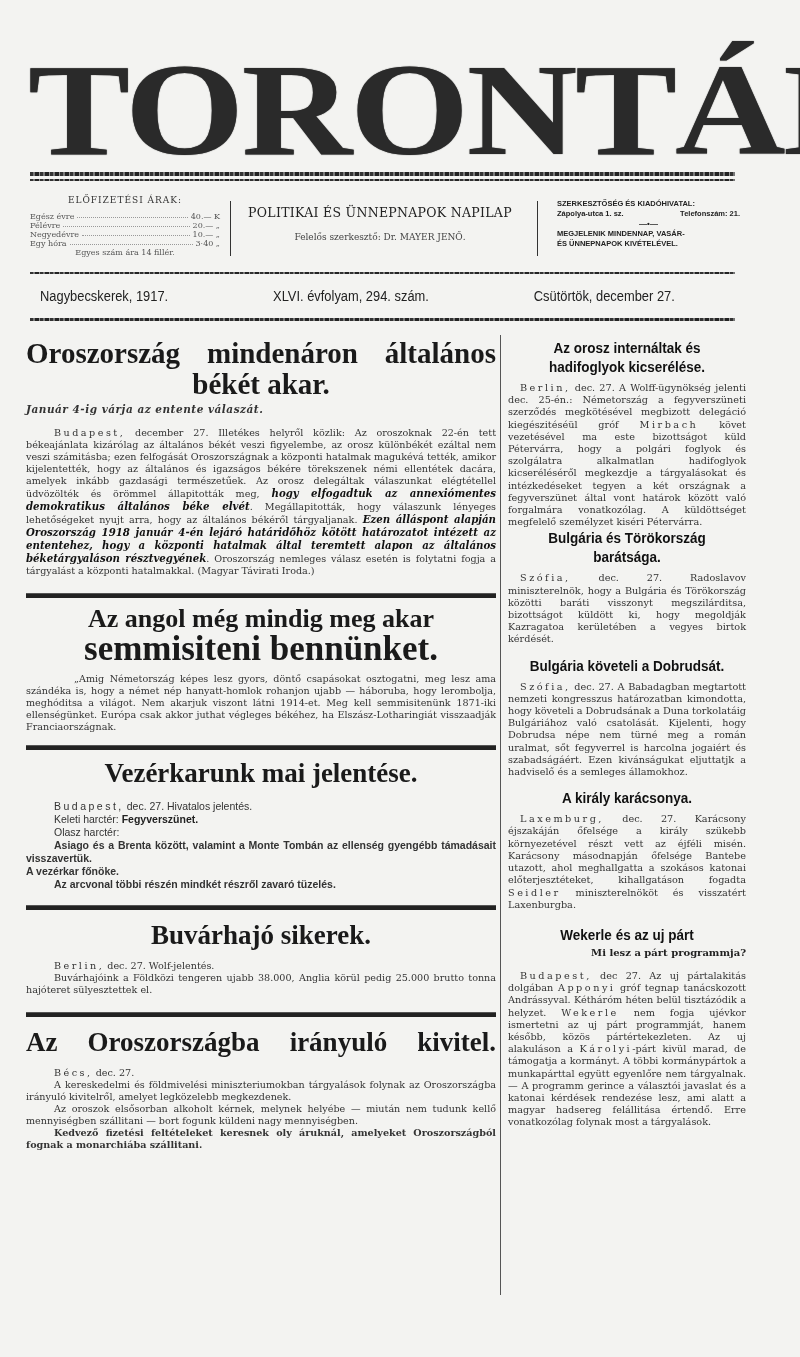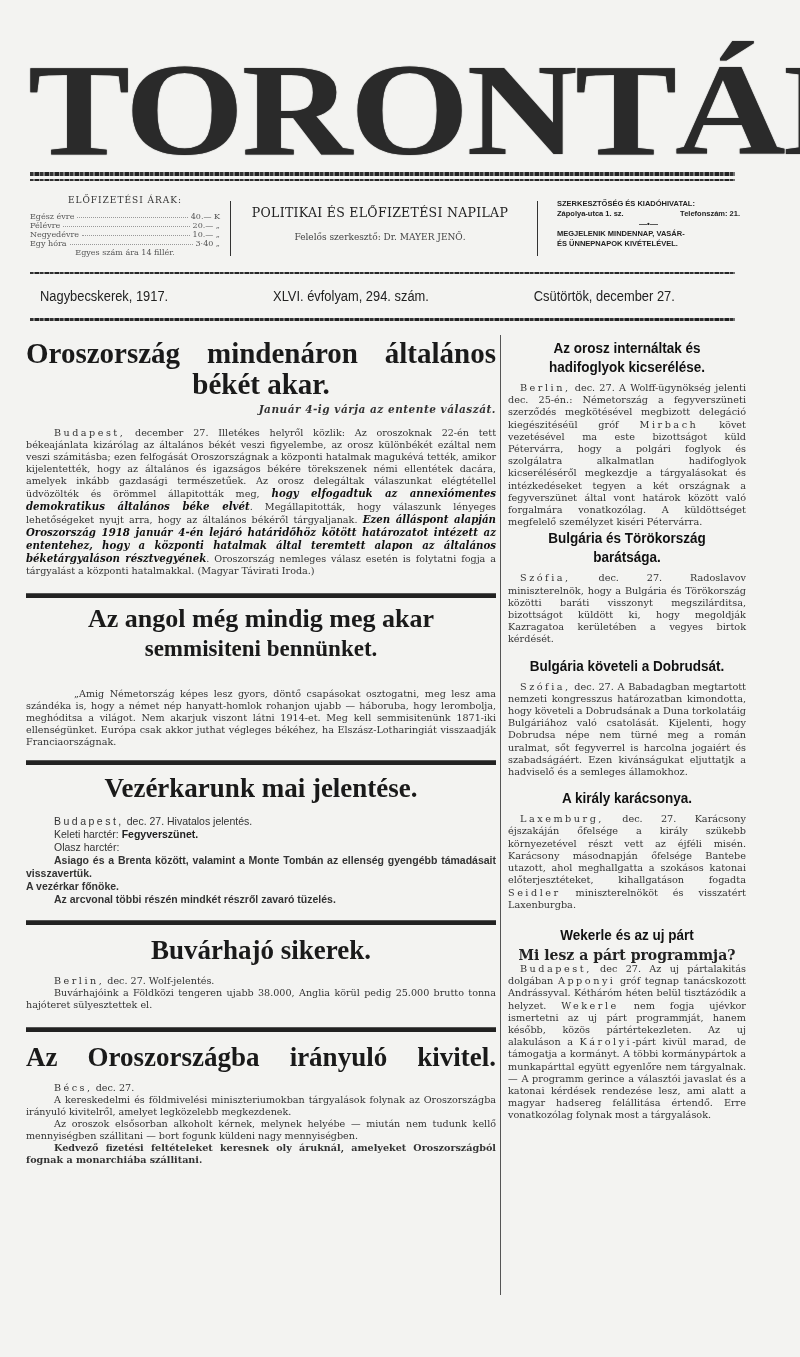--- a/index.html
+++ b/index.html
@@ -20,29 +20,29 @@
   .center-info .editor{font-size:9px;color:#444;margin-top:12px;}
   .right-info{position:absolute;left:527px;top:4px;width:183px;font-family:"Liberation Sans",sans-serif;font-size:7.5px;font-weight:bold;color:#222;line-height:10px;}
   .right-info .between{text-align:center;font-size:8px;}
   .dateline{position:absolute;left:40px;top:288px;width:690px;font-family:"Liberation Sans",sans-serif;font-size:14px;color:#222;display:flex;justify-content:space-between;transform:scaleX(0.92);transform-origin:left;}
   .dateline span{white-space:nowrap;}
   .colA{position:absolute;left:26px;top:338px;width:470px;}
   .colB{position:absolute;left:508px;top:338px;width:238px;}
   .col-divider{position:absolute;left:500px;top:335px;width:1px;height:960px;background:#555;}
   h1.big{font-family:"Liberation Serif",serif;font-weight:bold;font-size:29px;line-height:31px;margin:0;text-align:center;color:#1a1a1a;}
   h1.big.justify{text-align:justify;text-align-last:justify;}
-  .kicker{font-family:"DejaVu Serif",serif;font-style:italic;font-weight:bold;font-size:10.5px;text-align:right;margin:3px 0 12px;color:#333;letter-spacing:0.5px;}
+  .kicker{font-family:"DejaVu Serif",serif;font-style:italic;font-weight:bold;font-size:10.5px;text-align:left;margin:3px 0 12px;color:#333;letter-spacing:0.5px;}
   p.body{font-family:"DejaVu Serif",serif;font-size:9.6px;line-height:12px;margin:0;text-align:justify;color:#333;}
   p.body.indent{text-indent:28px;}
   .spaced{letter-spacing:2.5px;}
   .bi{font-weight:bold;font-style:italic;color:#111;font-size:10.2px;}
   .bold{font-weight:bold;color:#222;}
   .thick-rule{height:4px;background:#222;margin:14px 0 6px;border-top:1px solid #555;}
   h2.sm{font-family:"Liberation Sans",sans-serif;font-weight:bold;font-size:15px;line-height:19px;margin:0 0 6px;text-align:center;color:#111;transform:scaleX(0.9);}
-  h3.sub{font-family:"DejaVu Serif",serif;font-weight:bold;font-size:14px;text-align:center;margin:-3px 0 0;color:#222;}
+  h3.sub{font-family:"DejaVu Serif",serif;font-weight:bold;font-size:10px;text-align:right;margin:-3px 0 12px;color:#222;}
   p.b{font-family:"DejaVu Serif",serif;font-size:9.7px;line-height:12.2px;margin:0;text-align:justify;color:#333;text-indent:12px;}
   .signature{text-align:right;padding-right:20px;}
   .vez p.body{font-family:"Liberation Sans",sans-serif;font-size:10.5px;line-height:13px;}
 </style>
 </head>
 <body>
 
 <div class="page">
 
   <div class="masthead">
@@ -71,21 +71,21 @@
         </div>
       <div class="prow">
           <span>Egy hóra</span>
           <span class="dots"></span>
           <span>3·40 „</span>
         </div>
       <div class="single">Egyes szám ára 14 fillér.</div>
     </div>
     <div class="vline" style="left:200px;top:6px;height:55px;"></div>
     <div class="center-info">
-      <div class="genre">POLITIKAI ÉS ELŐFIZETÉSI NAPILAP</div>
+      <div class="genre">POLITIKAI ÉS ÜNNEPNAPOK NAPILAP</div>
       <div class="editor">Felelős szerkesztő: Dr. MAYER JENŐ.</div>
     </div>
     <div class="vline" style="left:507px;top:6px;height:55px;"></div>
     <div class="right-info">
       <div>SZERKESZTŐSÉG ÉS KIADÓHIVATAL:</div>
       <div style="display:flex;justify-content:space-between;">
           <span>Zápolya-utca 1. sz.</span>
           <span>Telefonszám: 21.</span>
         </div>
       <div class="between">—•—</div>
@@ -110,21 +110,21 @@
       <h1 class="big justify">Oroszország mindenáron általános</h1>
       <h1 class="big">békét akar.</h1>
       <div class="kicker">Január 4-ig várja az entente válaszát.</div>
       <p class="body indent"><span class="spaced">Budapest,</span><span> december 27. Illetékes helyről közlik: Az oroszoknak 22-én tett békeajánlata kizárólag az általános békét veszi figyelembe, az orosz különbékét ezáltal nem veszi számitásba; ezen felfogását Oroszországnak a központi hatalmak magukévá tették, amikor kijelentették, hogy az általános és igazságos békére törekszenek némi ellentétek dacára, amelyek inkább gazdasági természetűek. Az orosz delegáltak válaszunkat elégtétellel üdvözölték és örömmel állapitották meg, </span><span class="bi">hogy elfogadtuk az annexiómentes demokratikus általános béke elvét</span><span>. Megállapitották, hogy válaszunk lényeges lehetőségeket nyujt arra, hogy az általános békéről tárgyaljanak. </span><span class="bi">Ezen álláspont alapján Oroszország 1918 január 4-én lejáró határidőhöz kötött határozatot intézett az ententehez, hogy a központi hatalmak által teremtett alapon az általános béketárgyaláson résztvegyének</span><span>. Oroszország nemleges válasz esetén is folytatni fogja a tárgyalást a központi hatalmakkal. (Magyar Távirati Iroda.)</span></p>
     </article>
 
     <div class="thick-rule" style="margin-top:16px;"></div>
 
     <article style="margin-top:6px;">
       <h1 class="big" style="font-size:26px;line-height:30px;">Az angol még mindig meg akar</h1>
-      <h1 class="big" style="font-size:23px;line-height:30px;margin-bottom:24px;">semmisiteni bennünket.</h1>
+      <h1 class="big" style="font-size:35px;line-height:30px;margin-bottom:9px;">semmisiteni bennünket.</h1>
       <p class="body indent" style="text-indent:48px;">„Amig Németország képes lesz gyors, döntő csapásokat osztogatni, meg lesz ama szándéka is, hogy a német nép hanyatt-homlok rohanjon ujabb — háboruba, hogy lerombolja, meghóditsa a világot. Nem akarjuk viszont látni 1914-et. Meg kell semmisitenünk 1871-iki ellenségünket. Európa csak akkor juthat végleges békéhez, ha Elszász-Lotharingiát visszaadják Franciaországnak.</p>
     </article>
 
     <div class="thick-rule" style="margin-top:12px;"></div>
 
     <article class="vez" style="">
       <h1 class="big" style="font-size:27px;line-height:34px;margin-bottom:10px;">Vezérkarunk mai jelentése.</h1>
       <p class="body indent"><span class="spaced">Budapest,</span><span> dec. 27. Hivatalos jelentés.</span></p>
       <p class="body indent"><span>Keleti harctér:</span><span class="bold"> Fegyverszünet.</span></p>
       <p class="body indent">Olasz harctér:</p>

